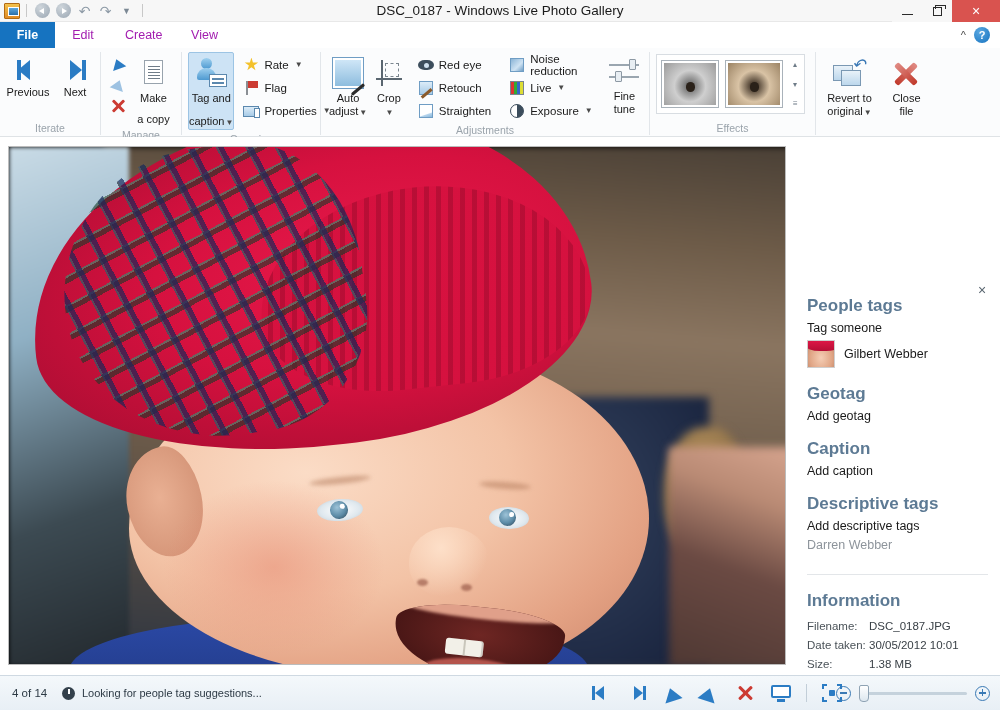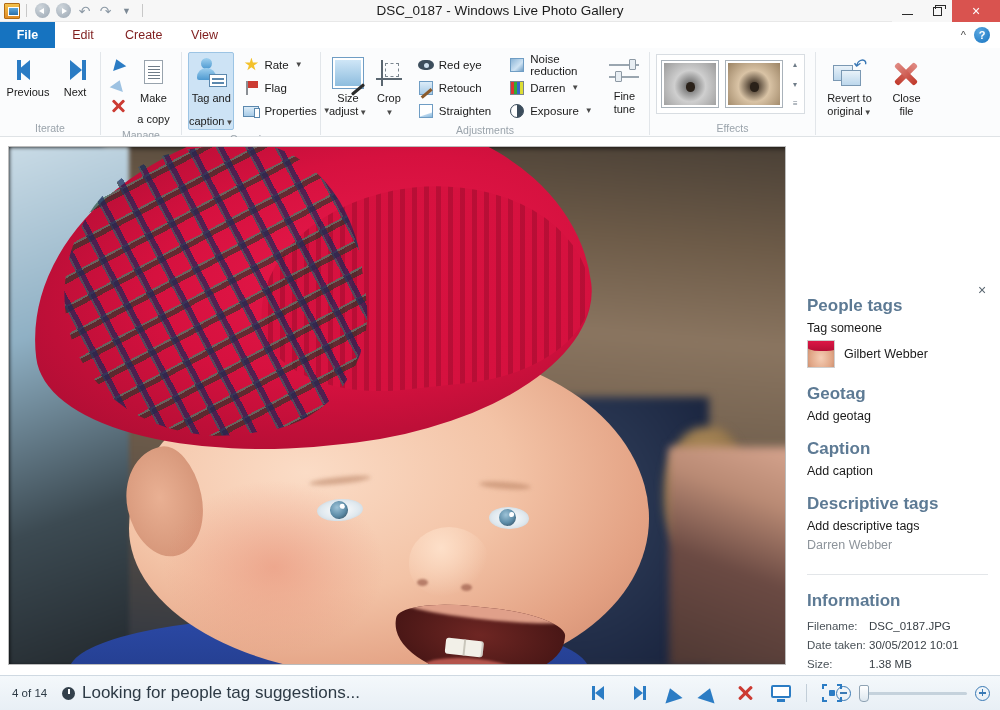--- a/index.html
+++ b/index.html
@@ -61,21 +61,21 @@
   .wmax::before { content:""; position:absolute; left:1px; top:-3px; width:9px; height:3px;
                   border: 1px solid #2b2b2b; border-bottom: none; }
 
   
   .tabbar {
     position: absolute; top: 22px; left: 0; width: 1000px; height: 26px;
     background: #ffffff; display: flex; align-items: stretch;
   }
   .tab {
     display: flex; align-items: center; justify-content: center;
-    font-size: 12.5px; color: #7f1d1d; padding: 0 14px; min-width: 56px;
+    font-size: 12.5px; color: #a21caf; padding: 0 14px; min-width: 56px;
   }
   .tab.file { background: #1673c0; color: #ffffff; font-weight: bold; min-width: 55px; }
   .tab.active { background: #ffffff; }
   .tabbar .filler { flex: 1; }
   .tab-right { display: flex; align-items: center; gap: 8px; padding-right: 10px; }
   .chev-up { font-size: 11px; color: #4a4a4a; }
   .help-ico {
     width: 16px; height: 16px; border-radius: 50%;
     background: radial-gradient(circle at 35% 30%, #5aa7e0, #1673c0);
     color: #fff; font-size: 11px; font-weight: bold;
@@ -379,21 +379,21 @@
                     border:1.5px solid #9fb6ca; border-left:none; }
 
   
   .statusbar {
     position: absolute; left: 0; bottom: 0; width: 1000px; height: 35px;
     background: linear-gradient(#f4f8fb, #e8eff5);
     border-top: 1px solid #cfd9e2;
     display: flex; align-items: center;
   }
   .sb-count { font-size: 11.5px; color: #2d3a45; padding-left: 12px; width: 62px; }
-  .sb-status { display: flex; align-items: center; gap: 7px; font-size: 17px; color: #2d3a45; }
+  .sb-status { display: flex; align-items: center; gap: 7px; font-size: 11px; color: #2d3a45; }
   .clock-ico {
     width: 13px; height: 13px; border-radius: 50%; background: #33404b; position: relative;
   }
   .clock-ico::after {
     content:""; position:absolute; left:6px; top:2.5px; width:1.5px; height:5px; background:#fff;
   }
   .sb-tools { position: absolute; left: 590px; display: flex; align-items: center; gap: 14px; }
   .tbtn { width: 22px; height: 22px; position: relative; display:flex; align-items:center; justify-content:center; }
   .nav-s { position: relative; width: 20px; height: 14px; }
   .nav-s .t { position:absolute; width:0; height:0; top:0;
@@ -578,21 +578,21 @@
     </div>
     <div class="gsep"></div>
 
     <div class="group" style="width:328px">
       <div class="group-body" style="gap:2px">
         <div class="bigbtn" style="width:52px">
           <div class="ico32">
             <i class="autoadj-ico"></i>
               <i class="wand"></i>
           </div>
-          <div class="lbl">Size</div>
+          <div class="lbl">Auto</div>
           <div class="lbl" style="margin-top:0">
             <span>adjust</span><span class="caret">▼</span>
           </div>
         </div>
         <div class="bigbtn" style="width:44px">
           <div class="ico32">
             <i class="crop-ico">
                 <i class="crop-corner"></i>
               </i>
           </div>
@@ -623,21 +623,21 @@
           <div class="smallbtn">
             <span class="ico16">
                 <i class="noise-ico"></i>
               </span>
             <span>Noise reduction</span>
           </div>
           <div class="smallbtn">
             <span class="ico16">
                 <i class="color-ico"></i>
               </span>
-            <span>Darren</span>
+            <span>Live</span>
             <span class="caret">▼</span>
           </div>
           <div class="smallbtn">
             <span class="ico16">
                 <i class="expo-ico"></i>
               </span>
             <span>Exposure</span>
             <span class="caret">▼</span>
           </div>
         </div>

